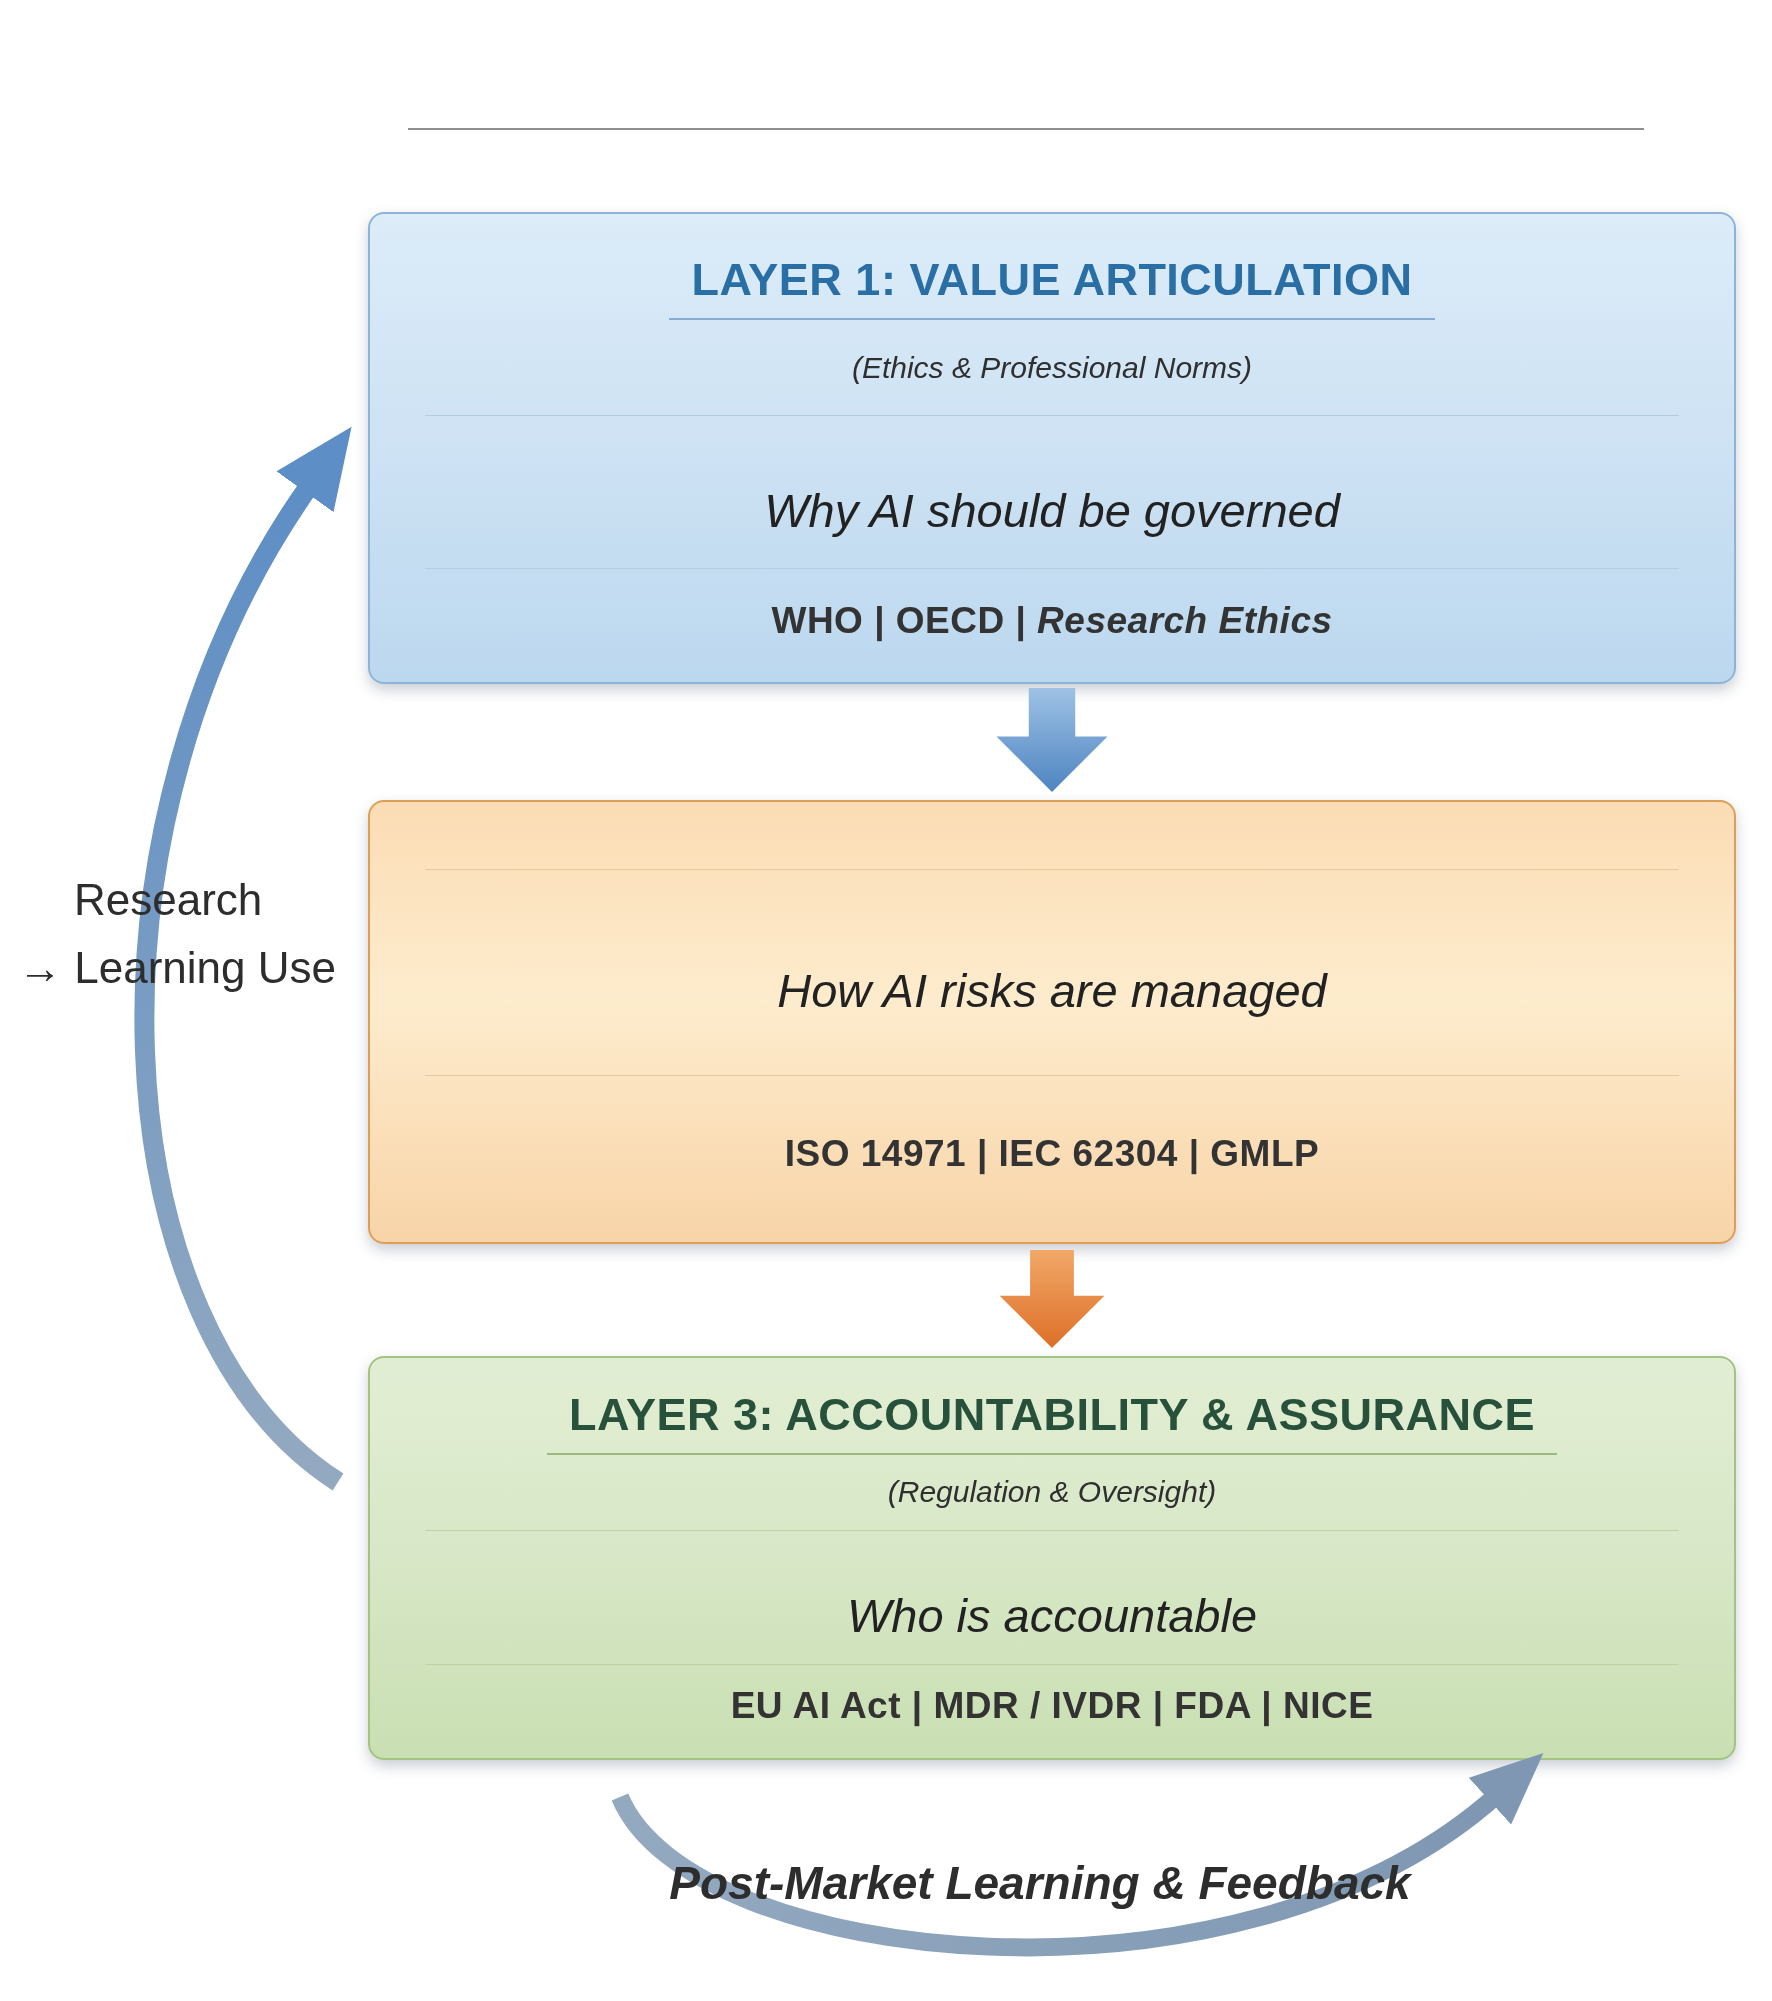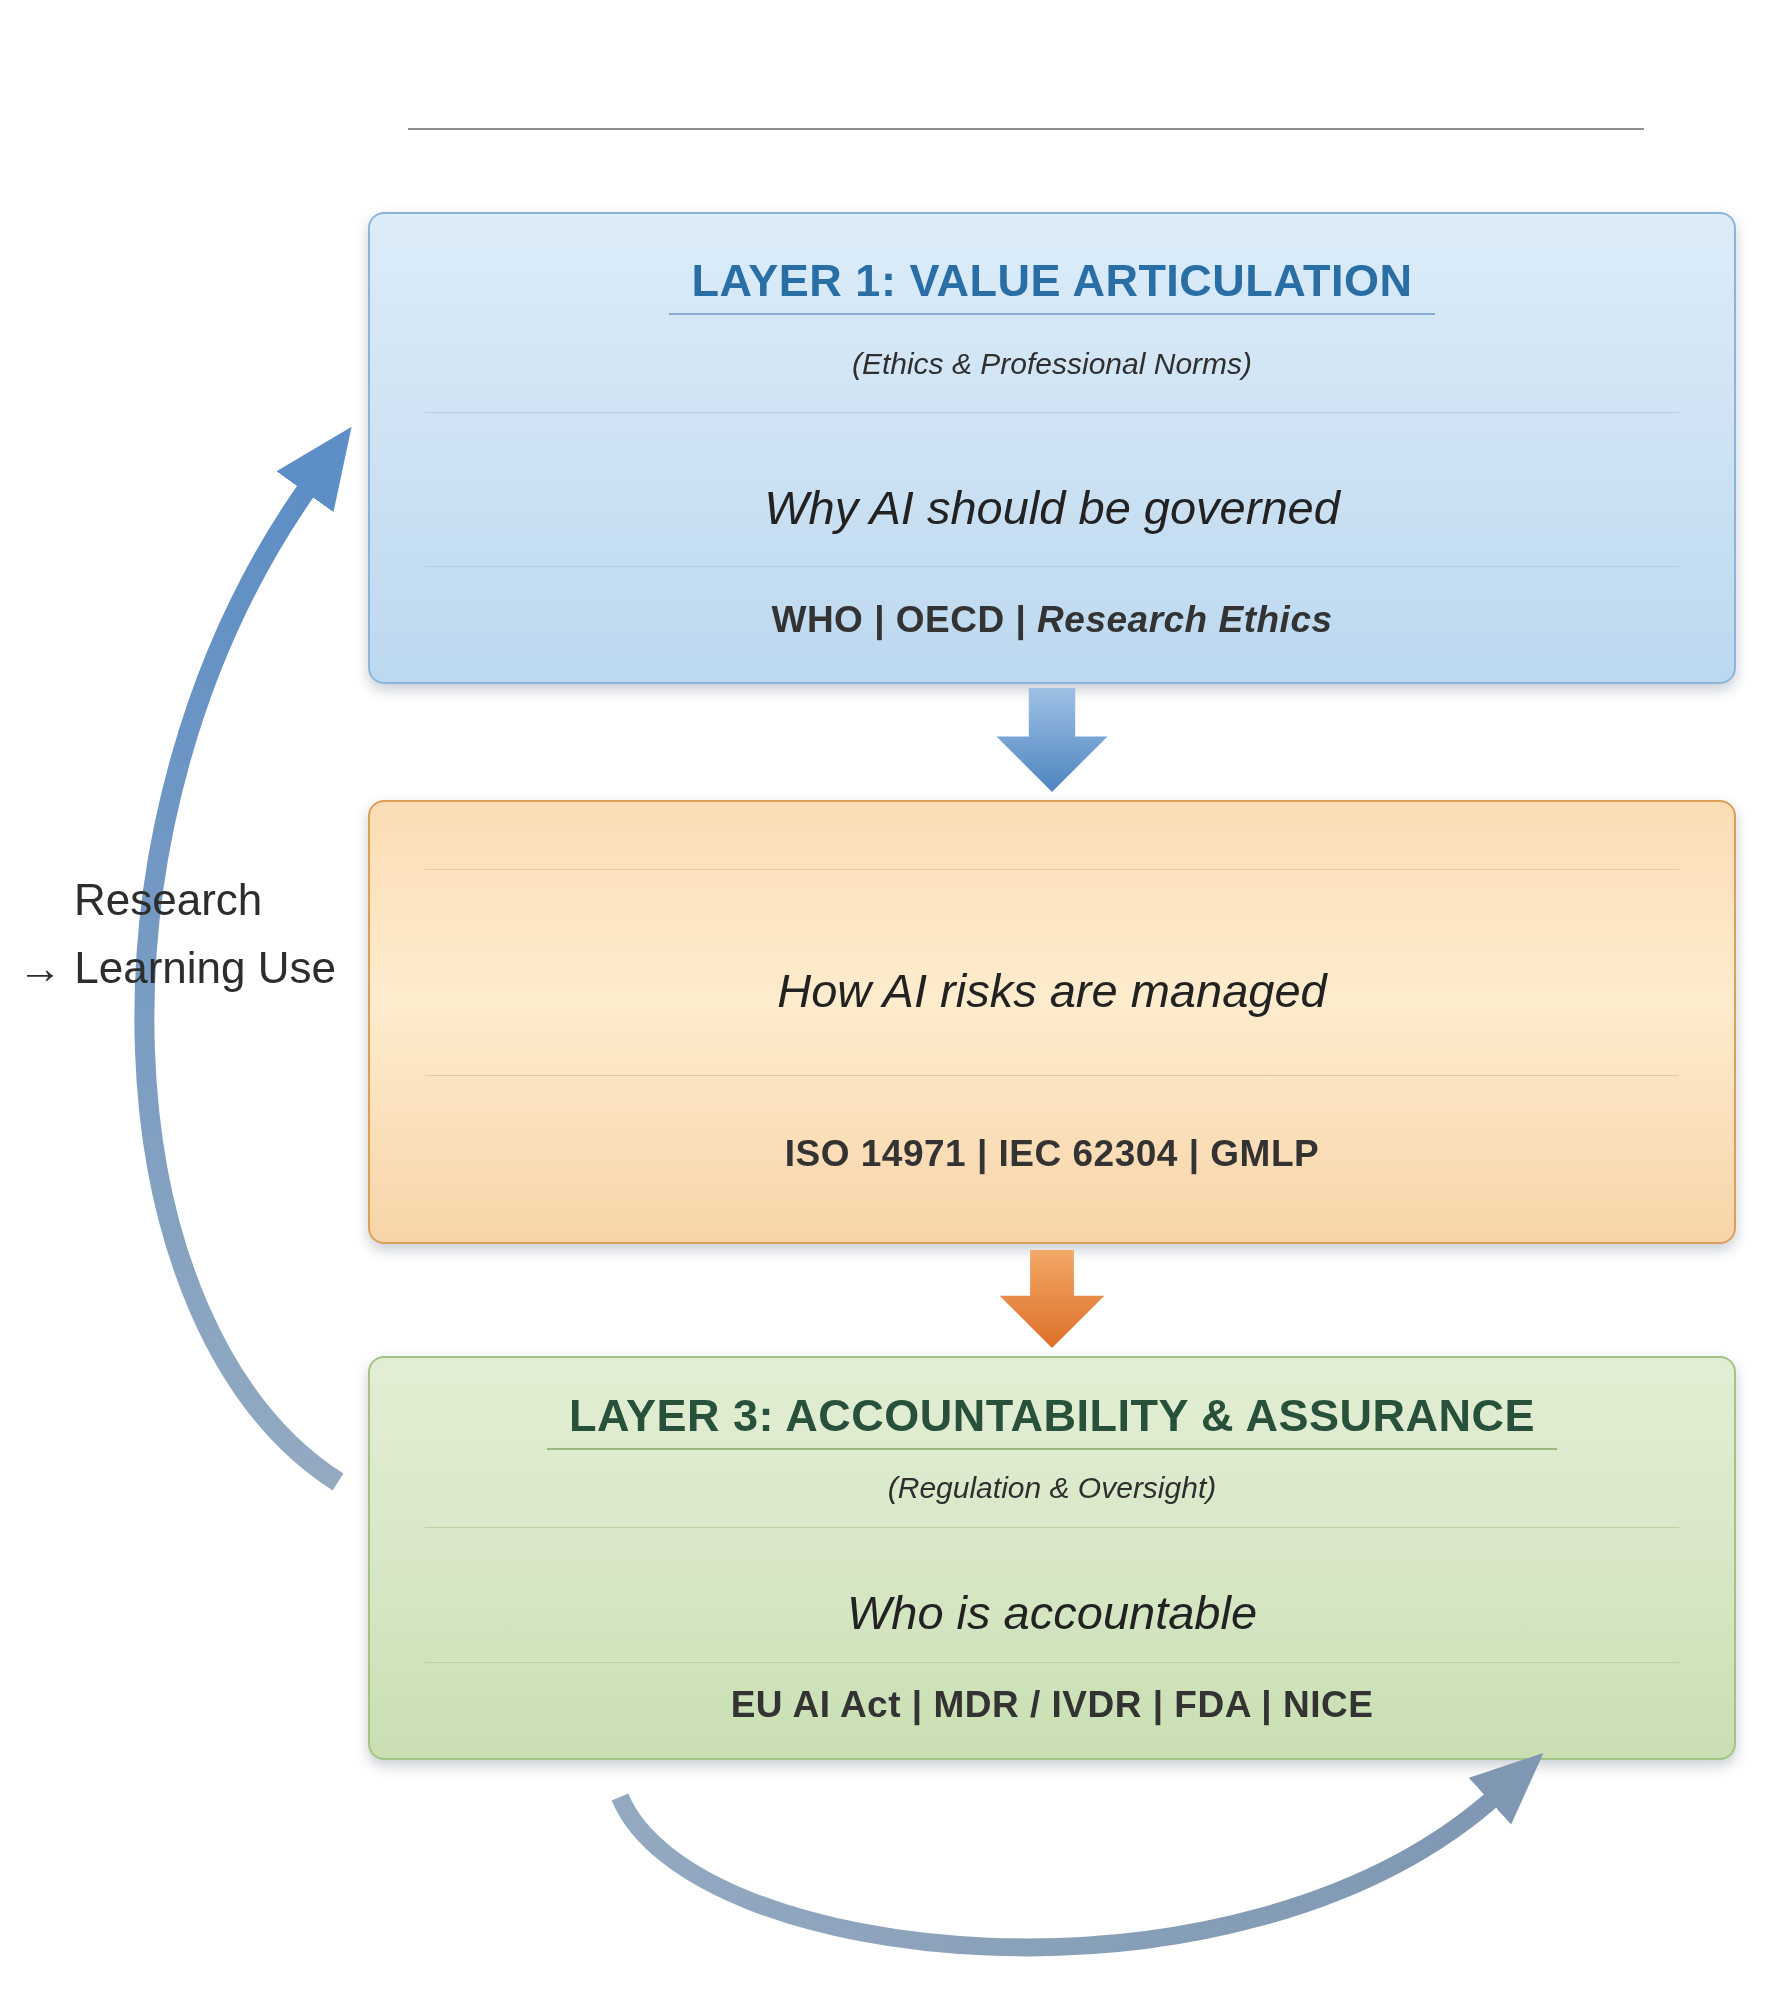--- a/index.html
+++ b/index.html
@@ -31,21 +31,21 @@
     justify-content:space-evenly;
     padding:10px 0;
     box-sizing:border-box;
   }
   .layer1{ top:212px;  height:472px; background:linear-gradient(180deg,#dcecf9 0%,#cfe3f4 45%,#bcd8ef 100%); border:2px solid #8cb4d9;}
   .layer2{ top:800px;  height:444px; background:linear-gradient(180deg,#fbdcb4 0%,#fdeccd 45%,#f8d4a8 100%); border:2px solid #dd9e58;}
   .layer3{ top:1356px; height:404px; background:linear-gradient(180deg,#e2eed3 0%,#d9e8c9 45%,#c9dfb2 100%); border:2px solid #a3c383;}
 
   .layer-heading{
     font-size:45px; font-weight:bold; letter-spacing:.5px;
-    display:inline-block; padding:0 22px 6px;
+    display:inline-block; padding:0 22px 12px;
     border-bottom:2px solid;
   }
   .layer1 .layer-heading{ color:#2a6ea6; border-color:#86add1;}
   .layer2 .layer-heading{ color:#b23b15; border-color:#dcab78;}
   .layer3 .layer-heading{ color:#27513a; border-color:#9bb97f;}
 
   .layer-subtitle{
     font-size:30px; font-style:italic; color:#2f2f2f; text-align:left;
   }
   .layer-statement{
@@ -167,14 +167,15 @@
         <stop offset="0" stop-color="#93a9c0"></stop>
         <stop offset="1" stop-color="#7f97b2"></stop>
       </linearGradient>
       <marker id="mheadBottom" markerWidth="4.6" markerHeight="4" refX="0.6" refY="1.75" orient="auto">
         <path d="M0,0 L4,1.75 L0,3.5 Z" fill="#7f97b2"></path>
       </marker>
     </defs>
     <path d="M 80 55 C 150 225, 700 285, 958 52" fill="none" stroke="url(#gradBottom)" stroke-width="18" marker-end="url(#mheadBottom)"></path>
   </svg>
 
+  <div class="bottom-label">Post-Market Learning &amp; Feedback</div>
 
 </div>
 
 </body></html>

